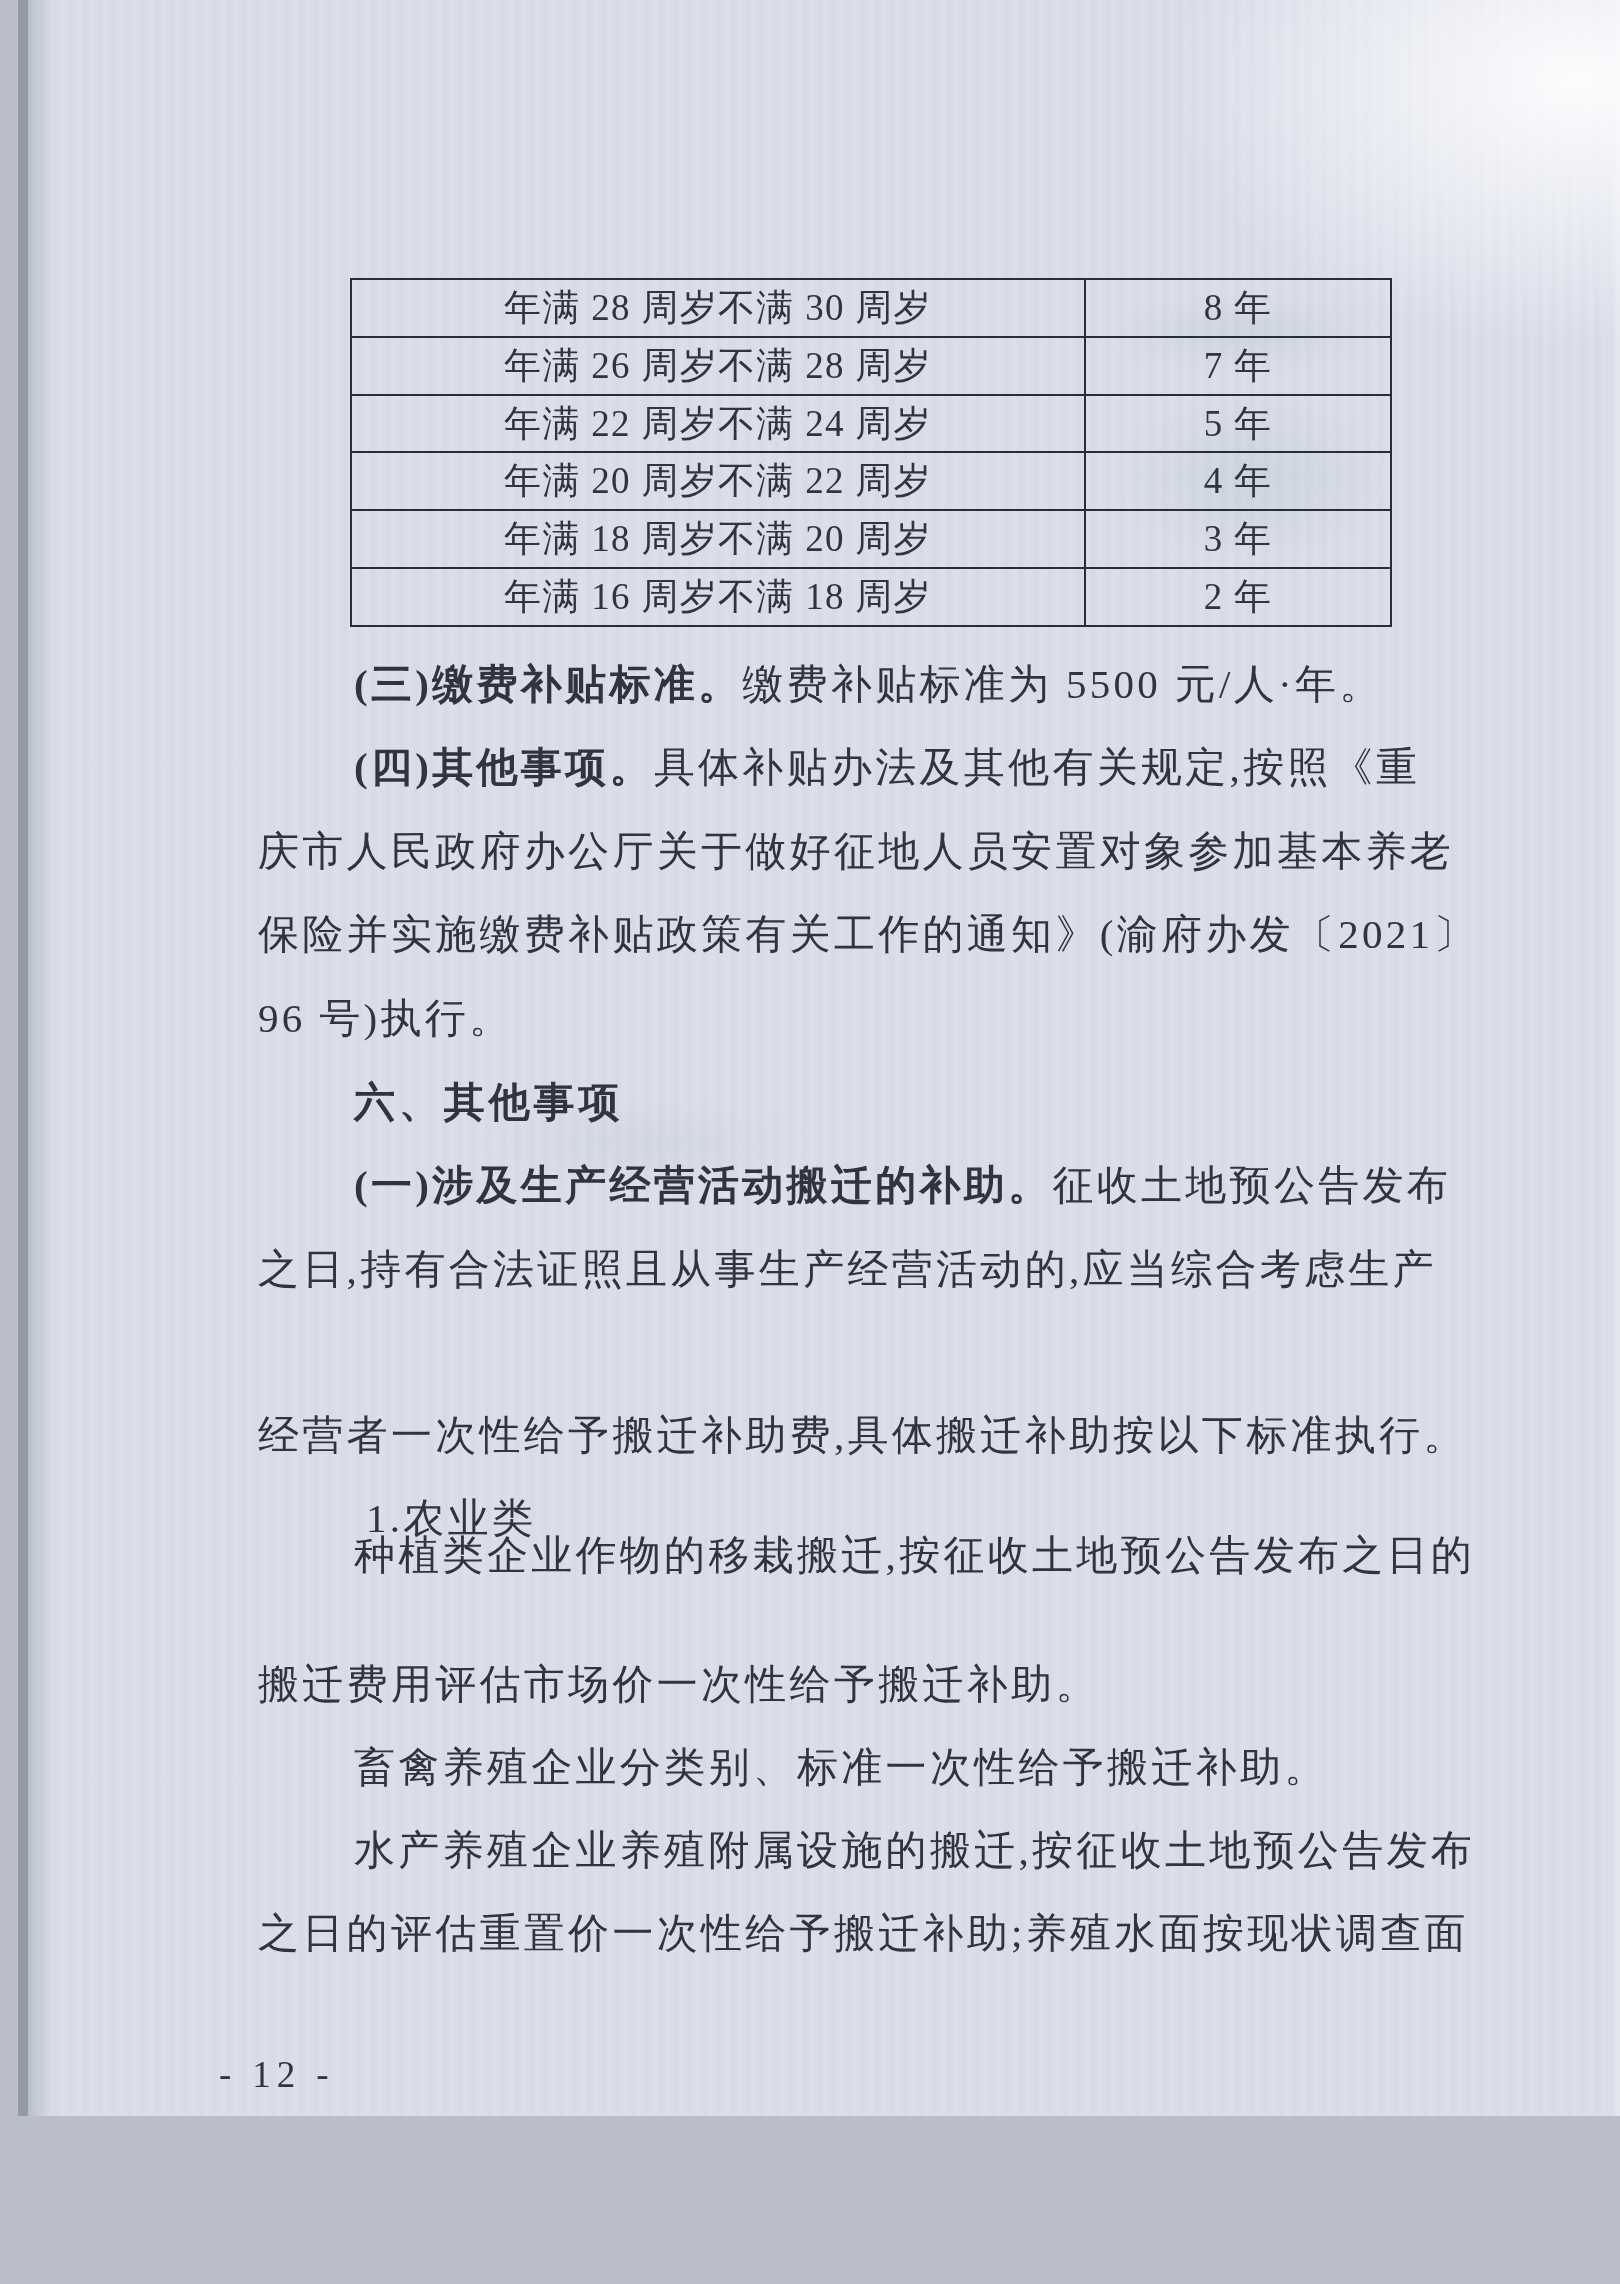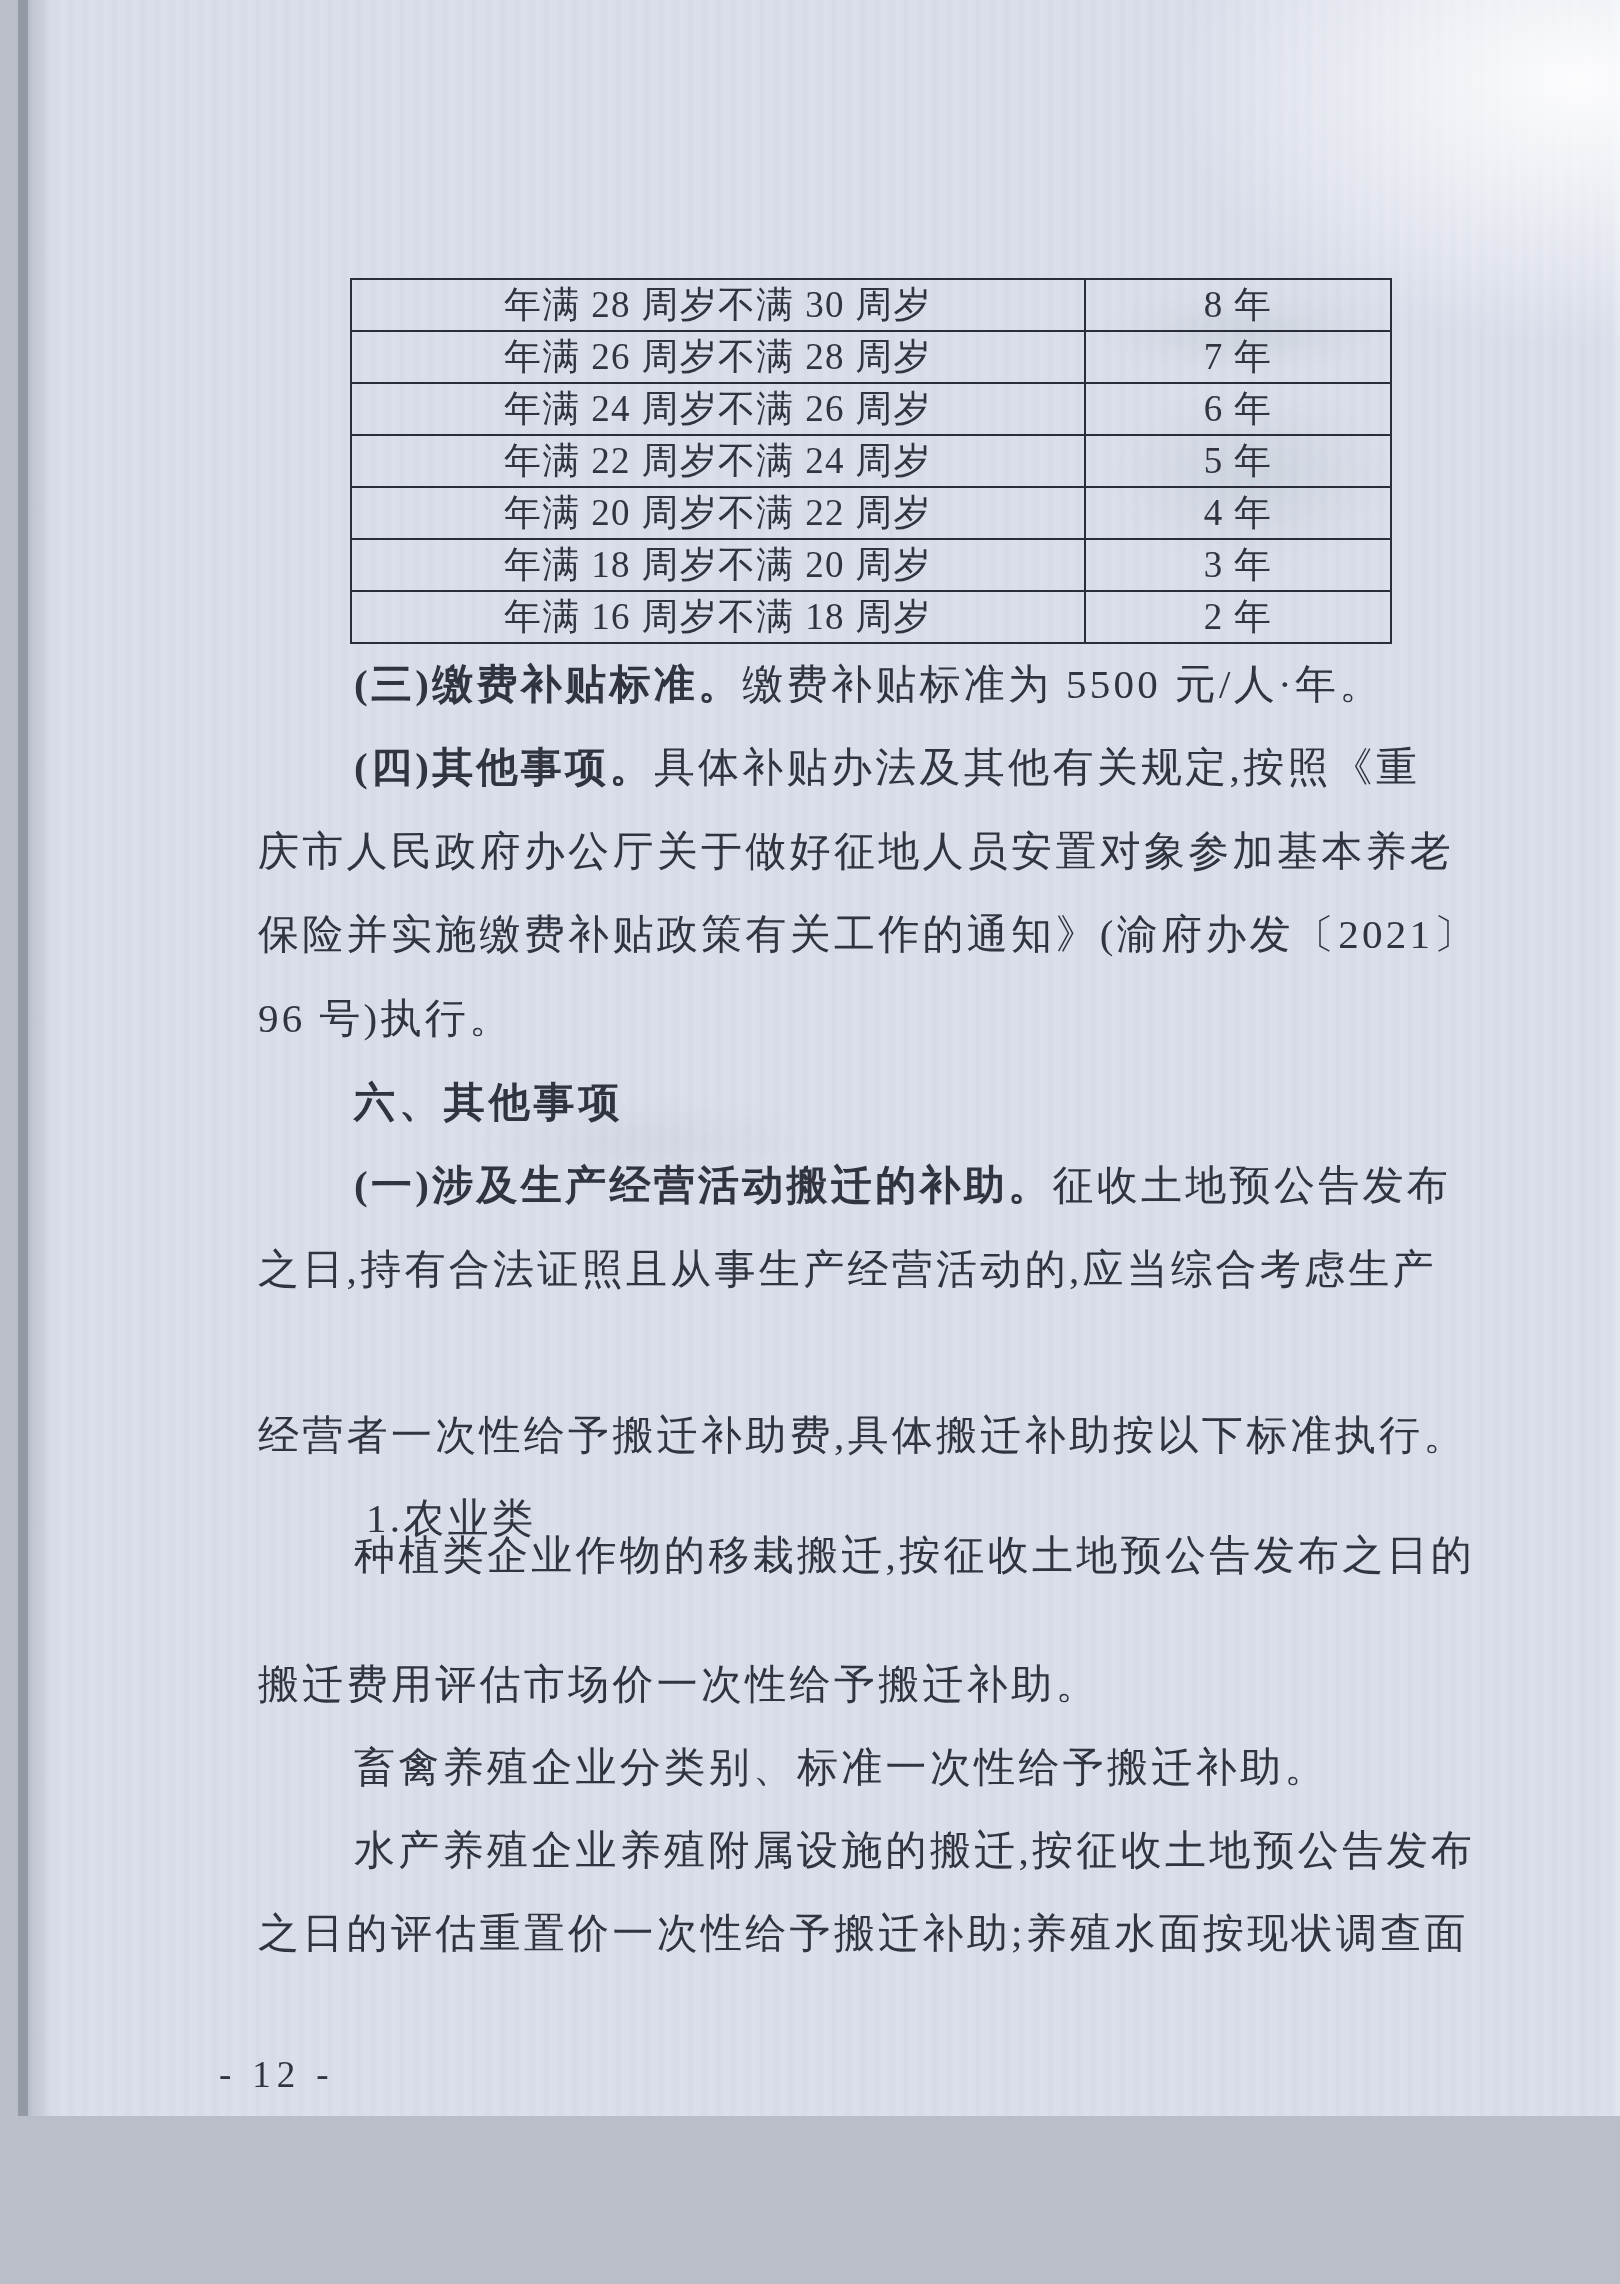--- a/index.html
+++ b/index.html
@@ -99,24 +99,20 @@
     <tbody>
       <tr>
         <td>年满 28 周岁不满 30 周岁</td>
         <td>8 年</td>
       </tr>
       <tr>
         <td>年满 26 周岁不满 28 周岁</td>
         <td>7 年</td>
       </tr>
       <tr>
-        <td>年满 24 周岁不满 26 周岁</td>
-        <td>6 年</td>
-      </tr>
-      <tr>
         <td>年满 22 周岁不满 24 周岁</td>
         <td>5 年</td>
       </tr>
       <tr>
         <td>年满 20 周岁不满 22 周岁</td>
         <td>4 年</td>
       </tr>
       <tr>
         <td>年满 18 周岁不满 20 周岁</td>
         <td>3 年</td>

